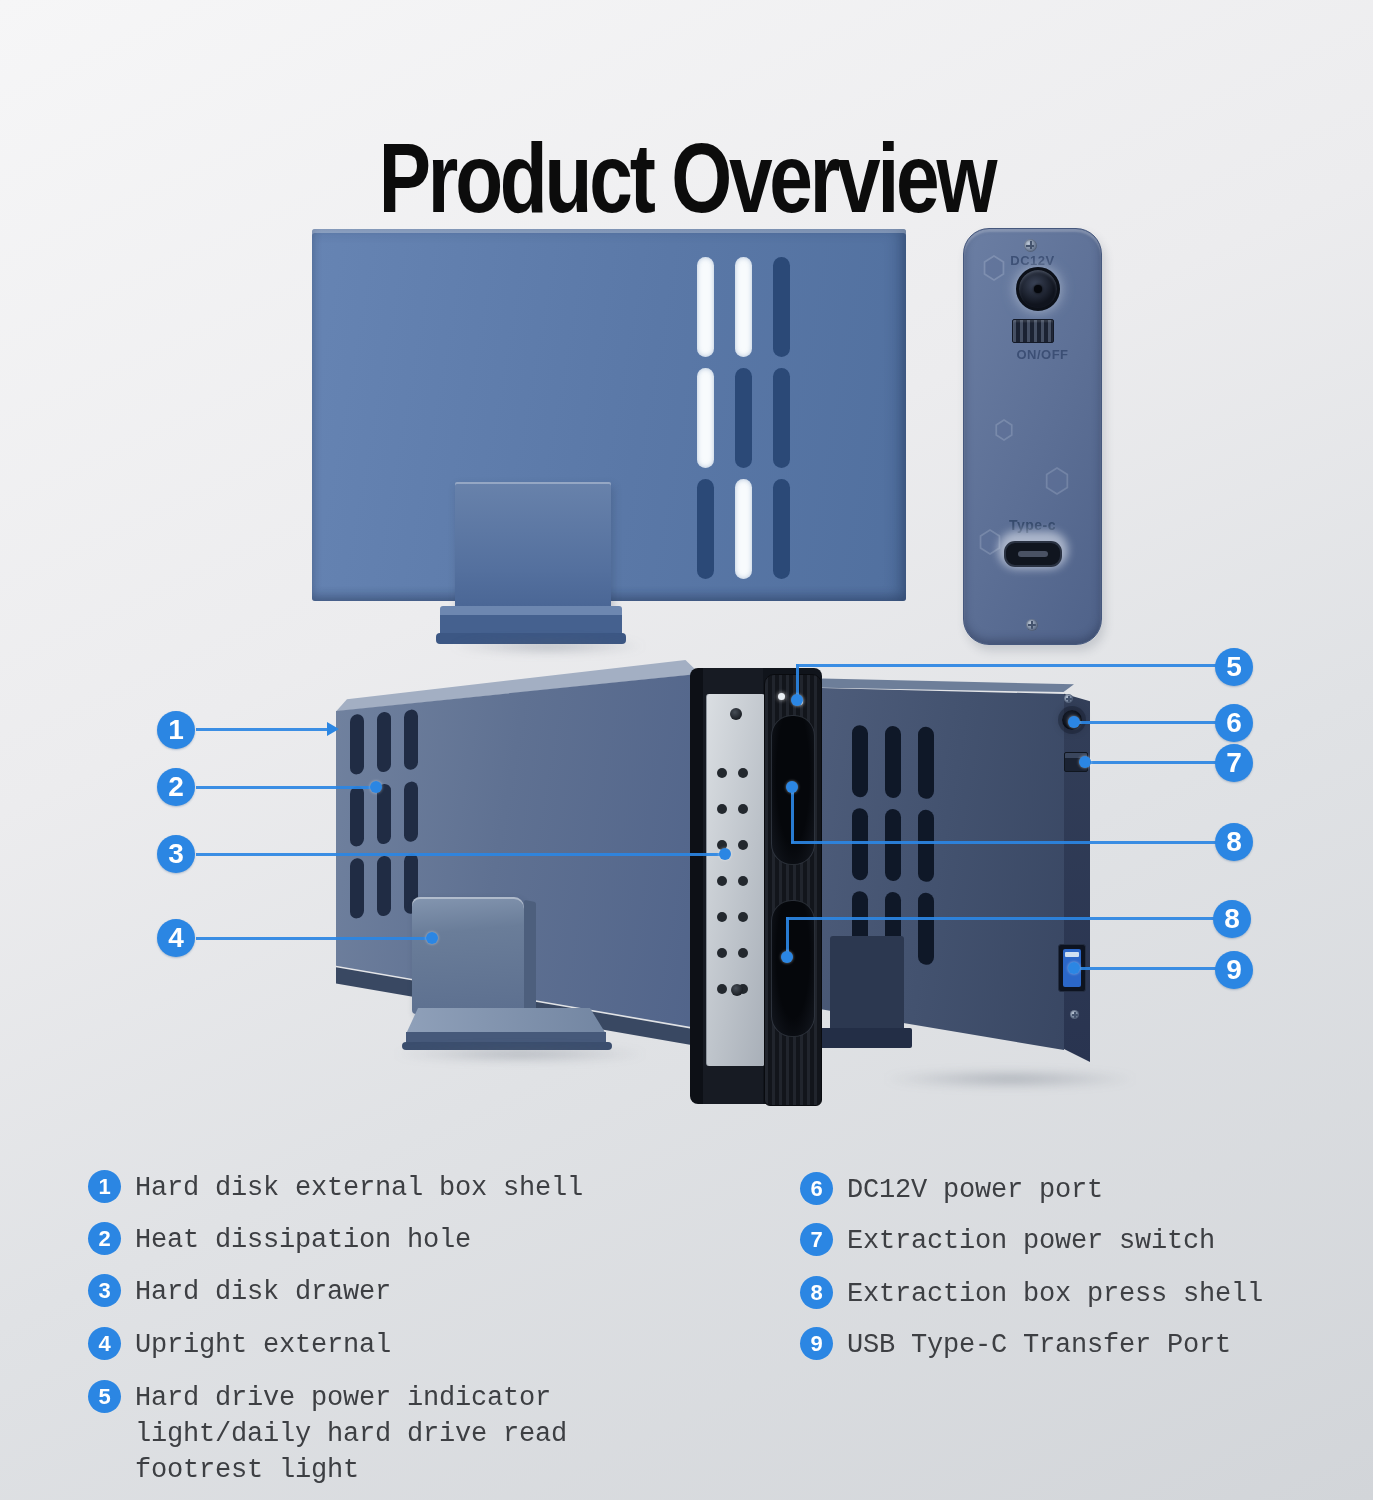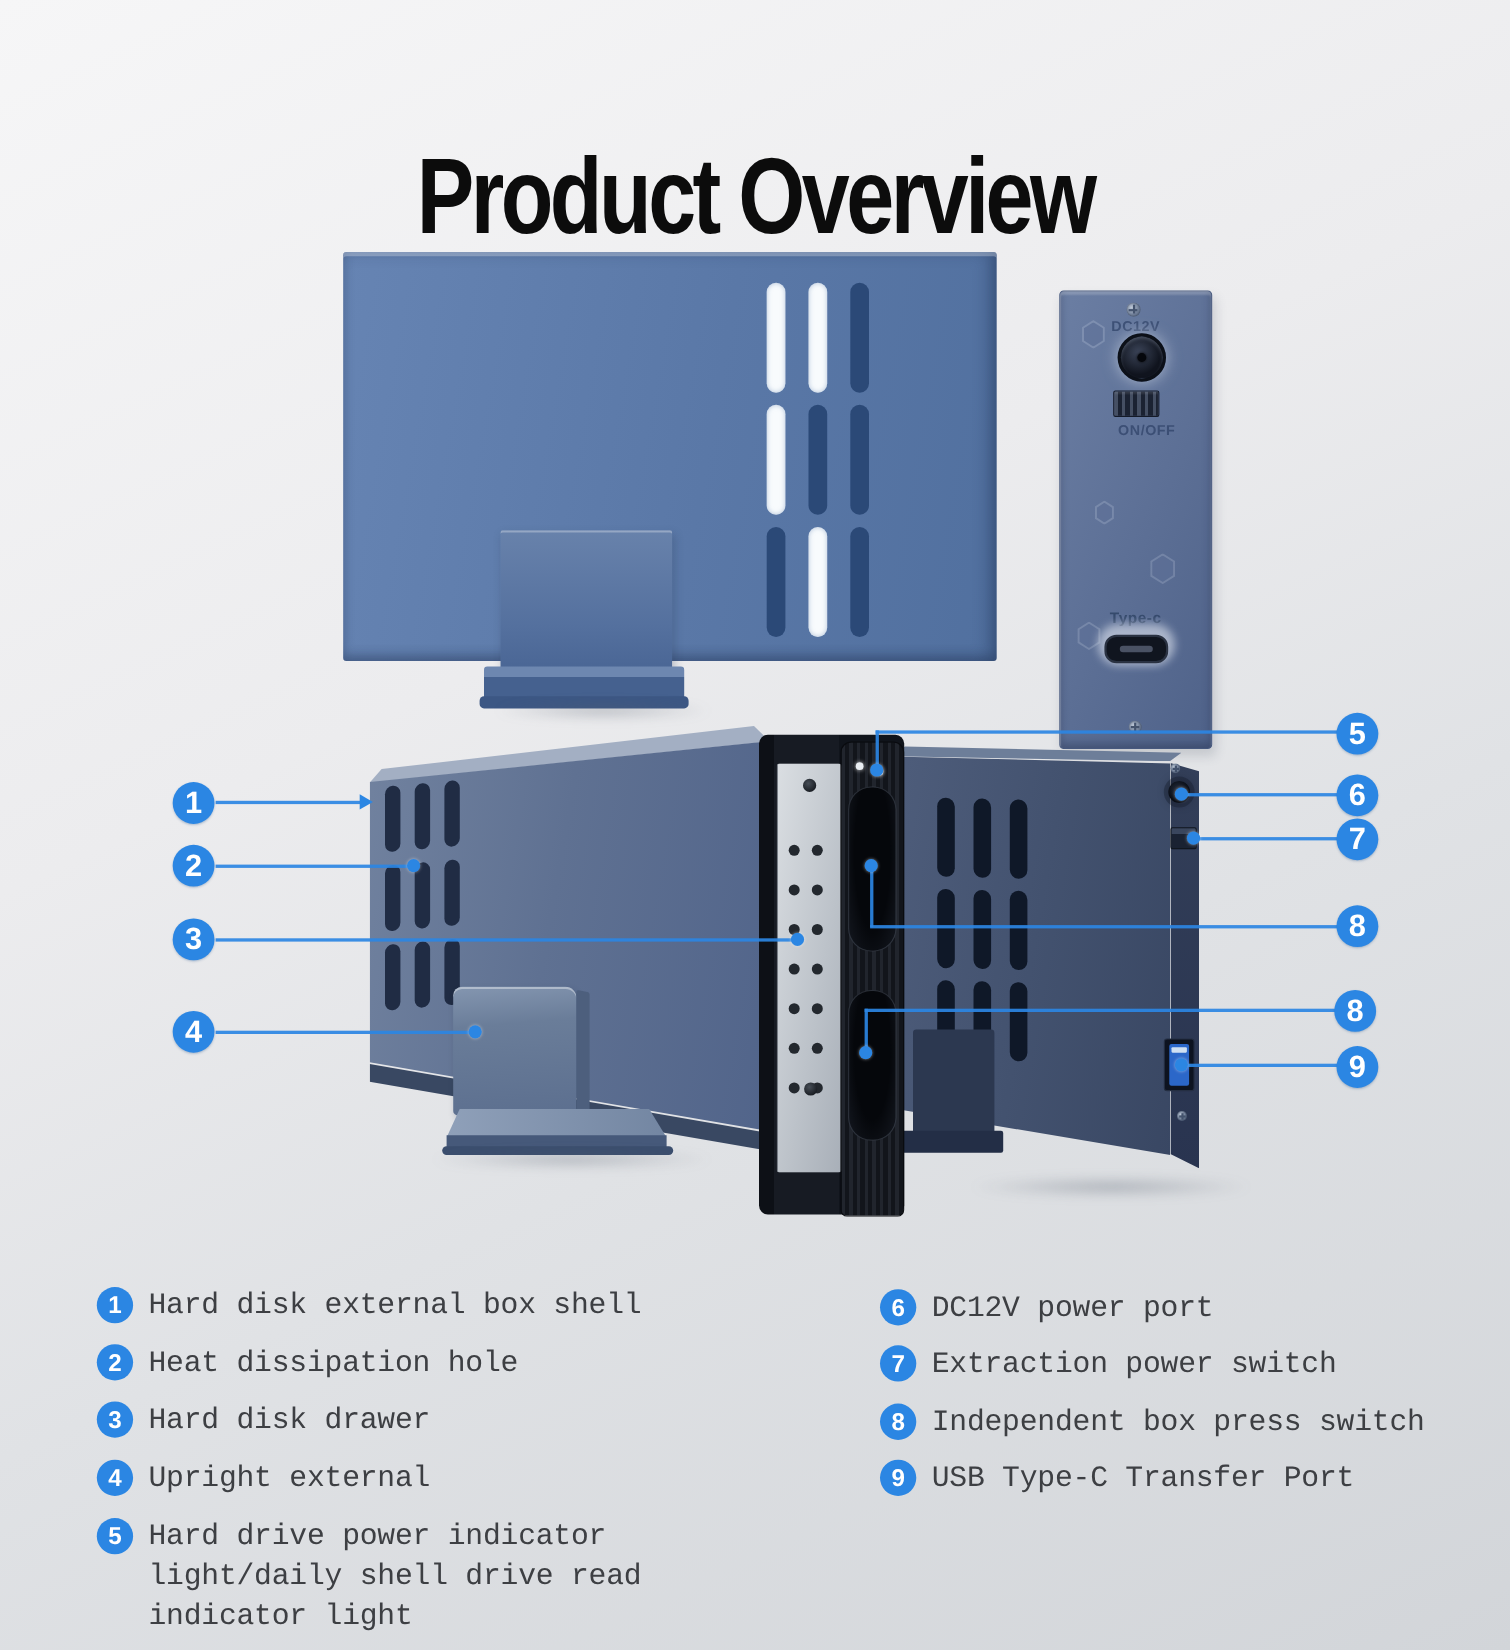--- a/index.html
+++ b/index.html
@@ -25,24 +25,24 @@
 
   .stand-top-plate{position:absolute;left:455px;top:482px;width:156px;height:126px;border-radius:2px;
      background:linear-gradient(180deg,#6882ab,#54709e 70%,#4a6695);
      box-shadow:inset 0 2px 0 rgba(255,255,255,.3), 2px 4px 8px rgba(40,55,85,.25);}
   .stand-top-base{position:absolute;left:440px;top:606px;width:182px;height:30px;border-radius:3px;
      background:linear-gradient(180deg,#6d87b0 0 30%,#45618f 30% 100%);}
   .stand-top-lip{position:absolute;left:436px;top:633px;width:190px;height:11px;border-radius:4px;background:#3c5784;}
   .shadow{position:absolute;border-radius:50%;background:radial-gradient(ellipse,rgba(85,95,110,.38),rgba(85,95,110,0) 70%);filter:blur(5px);}
 
   
-  .side-panel{position:absolute;left:963px;top:228px;width:137px;height:415px;border-radius:4px;
+  .side-panel{position:absolute;left:963px;top:228px;width:137px;height:415px;border-radius:26px;
      background:linear-gradient(115deg,#6b7ea3 0%,#5c6f95 55%,#4f6289 100%);
      border:1px solid #46587d;
-     box-shadow:inset 0 3px 2px rgba(255,255,255,.22), inset 0 -4px 8px rgba(25,35,60,.35), 3px 6px 10px rgba(60,70,90,.18);margin-top:36px;}
+     box-shadow:inset 0 3px 2px rgba(255,255,255,.22), inset 0 -4px 8px rgba(25,35,60,.35), 3px 6px 10px rgba(60,70,90,.18);}
   .panel-label{position:absolute;width:100%;text-align:center;font-size:13px;font-weight:bold;
      color:#36496f;letter-spacing:.5px;opacity:.85;}
   .screw{border-radius:50%;
      background:
        linear-gradient(#44536d,#44536d) center/65% 2px no-repeat,
        linear-gradient(#44536d,#44536d) center/2px 65% no-repeat,
        radial-gradient(circle at 35% 35%,#bcc7d6,#72819a 55%,#4b5972);
      box-shadow:inset 0 0 2px #2e3a50;}
   .dc-port{position:absolute;width:38px;height:38px;border-radius:50%;
      background:radial-gradient(circle at 42% 38%,#3b4458,#10141e 62%);
@@ -323,33 +323,33 @@
   <div class="leg-row" style="left:88px;top:1274px;">
     <div class="leg-num">3</div>
     <div class="leg-text">Hard disk drawer</div>
   </div>
   <div class="leg-row" style="left:88px;top:1327px;">
     <div class="leg-num">4</div>
     <div class="leg-text">Upright external</div>
   </div>
   <div class="leg-row" style="left:88px;top:1380px;">
     <div class="leg-num">5</div>
-    <div class="leg-text leg-wide">Hard drive power indicator light/daily shell drive read indicator light</div>
+    <div class="leg-text leg-wide">Hard drive power indicator light/daily hard drive read footrest light</div>
   </div>
 
   <div class="leg-row" style="left:800px;top:1172px;">
     <div class="leg-num">6</div>
     <div class="leg-text">DC12V power port</div>
   </div>
   <div class="leg-row" style="left:800px;top:1223px;">
     <div class="leg-num">7</div>
     <div class="leg-text">Extraction power switch</div>
   </div>
   <div class="leg-row" style="left:800px;top:1276px;">
     <div class="leg-num">8</div>
-    <div class="leg-text">Independent box press switch</div>
+    <div class="leg-text">Extraction box press shell</div>
   </div>
   <div class="leg-row" style="left:800px;top:1327px;">
     <div class="leg-num">9</div>
     <div class="leg-text">USB Type-C Transfer Port</div>
   </div>
 
 </div>
 
 </body></html>

